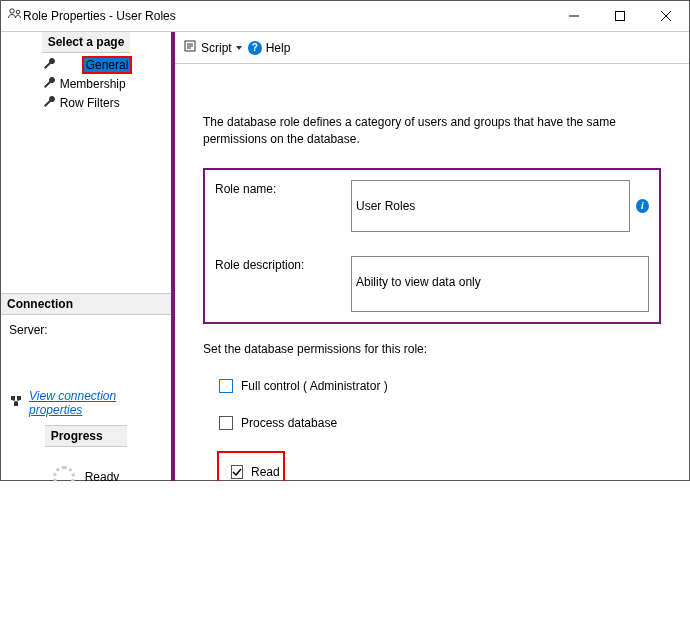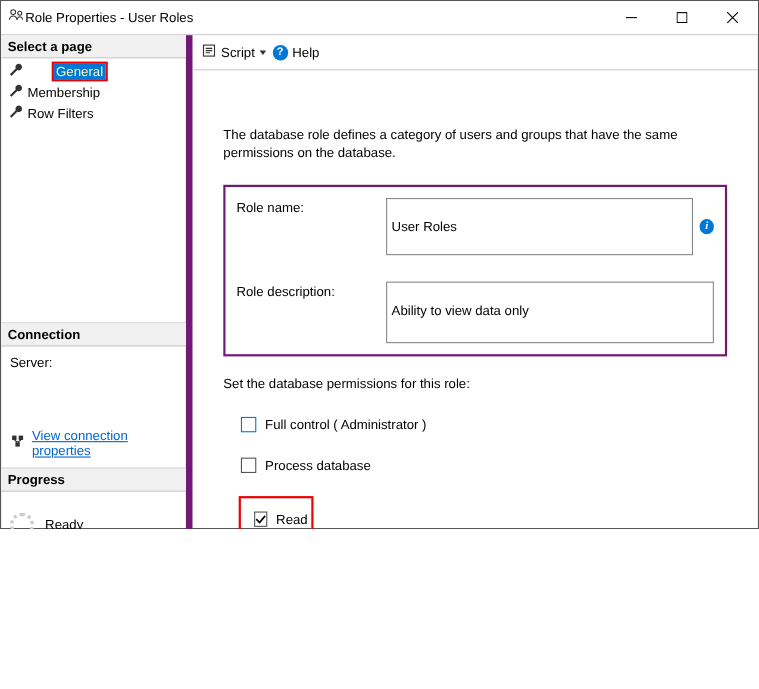--- a/index.html
+++ b/index.html
@@ -2,31 +2,31 @@
 <html><head>
 <meta charset="utf-8">
 <style>
   * { box-sizing: border-box; font-family: "Segoe UI", Tahoma, sans-serif; font-size: 12px; }
   html, body { margin: 0; padding: 0; }
   .window { width: 690px; height: 481px; background: #fff; border: 1px solid #555; display: flex; flex-direction: column; }
   .titlebar { height: 30px; display: flex; align-items: center; padding-left: 6px; background: #fff; }
   .titlebar .title { flex: 1; font-size: 12px; }
   .titlebar .ctl { width: 46px; height: 30px; display: flex; align-items: center; justify-content: center; }
   .body { flex: 1; display: flex; border-top: 1px solid #ccc; }
-  .sidebar { width: 174px; border-right: 6px solid #701a75; display: flex; flex-direction: column; }
+  .sidebar { width: 174px; border-right: 4px solid #701a75; display: flex; flex-direction: column; align-items: center; }
   .sidehdr { background: #f0f0f0; font-weight: bold; padding: 3px 6px; border-bottom: 1px solid #ccc; }
   .sidepages { padding: 2px 0; }
   .pageitem { display: flex; align-items: center; gap: 4px; padding: 1px 6px; cursor: default; }
-  .pageitem.sel .lbl { background: #0078d7; color: #fef9c3; padding: 0 2px; outline: 2px solid #e00; margin-left: 24px; }
+  .pageitem.sel .lbl { background: #0078d7; color: #000000; padding: 0 2px; outline: 2px solid #e00; margin-left: 24px; }
   .wrench { display: inline-block; }
   .spacer-flex { flex: 1; }
   .conn { border-top: 1px solid #ccc; }
   .conn .sidehdr { border-top: none; }
   .conn-body { padding: 8px; min-height: 110px; display:flex; flex-direction:column; justify-content:space-between;}
-  .link { color: #0066cc; text-decoration: underline; cursor: pointer; }
+  .link { color: #0066cc; text-decoration: underline; cursor: pointer; font-style: italic; }
   .conn-row { display:flex; align-items:center; gap:6px; }
   .progress-body { padding: 8px; display:flex; align-items:center; gap:10px; min-height:60px;}
   .ring { width:22px; height:22px; border:3px dotted #ccc; border-radius:50%; }
   .content { flex: 1; display: flex; flex-direction: column; }
   .toolbar { height: 32px; border-bottom: 1px solid #ccc; display:flex; align-items:center; padding: 0 8px; gap:6px;}
   .tool { display:flex; align-items:center; gap:4px; }
   .dropdown-caret { width:0; height:0; border-left:3px solid transparent; border-right:3px solid transparent; border-top:4px solid #333;}
   .help-icon { width:14px; height:14px; border-radius:50%; background:#0078d7; color:#fff; display:flex; align-items:center; justify-content:center; font-size:10px; font-weight:bold;}
   .main { flex:1; padding: 20px 28px 10px 28px; overflow:auto; }
   .intro { margin: 30px 0 20px 0; line-height:1.4; }

